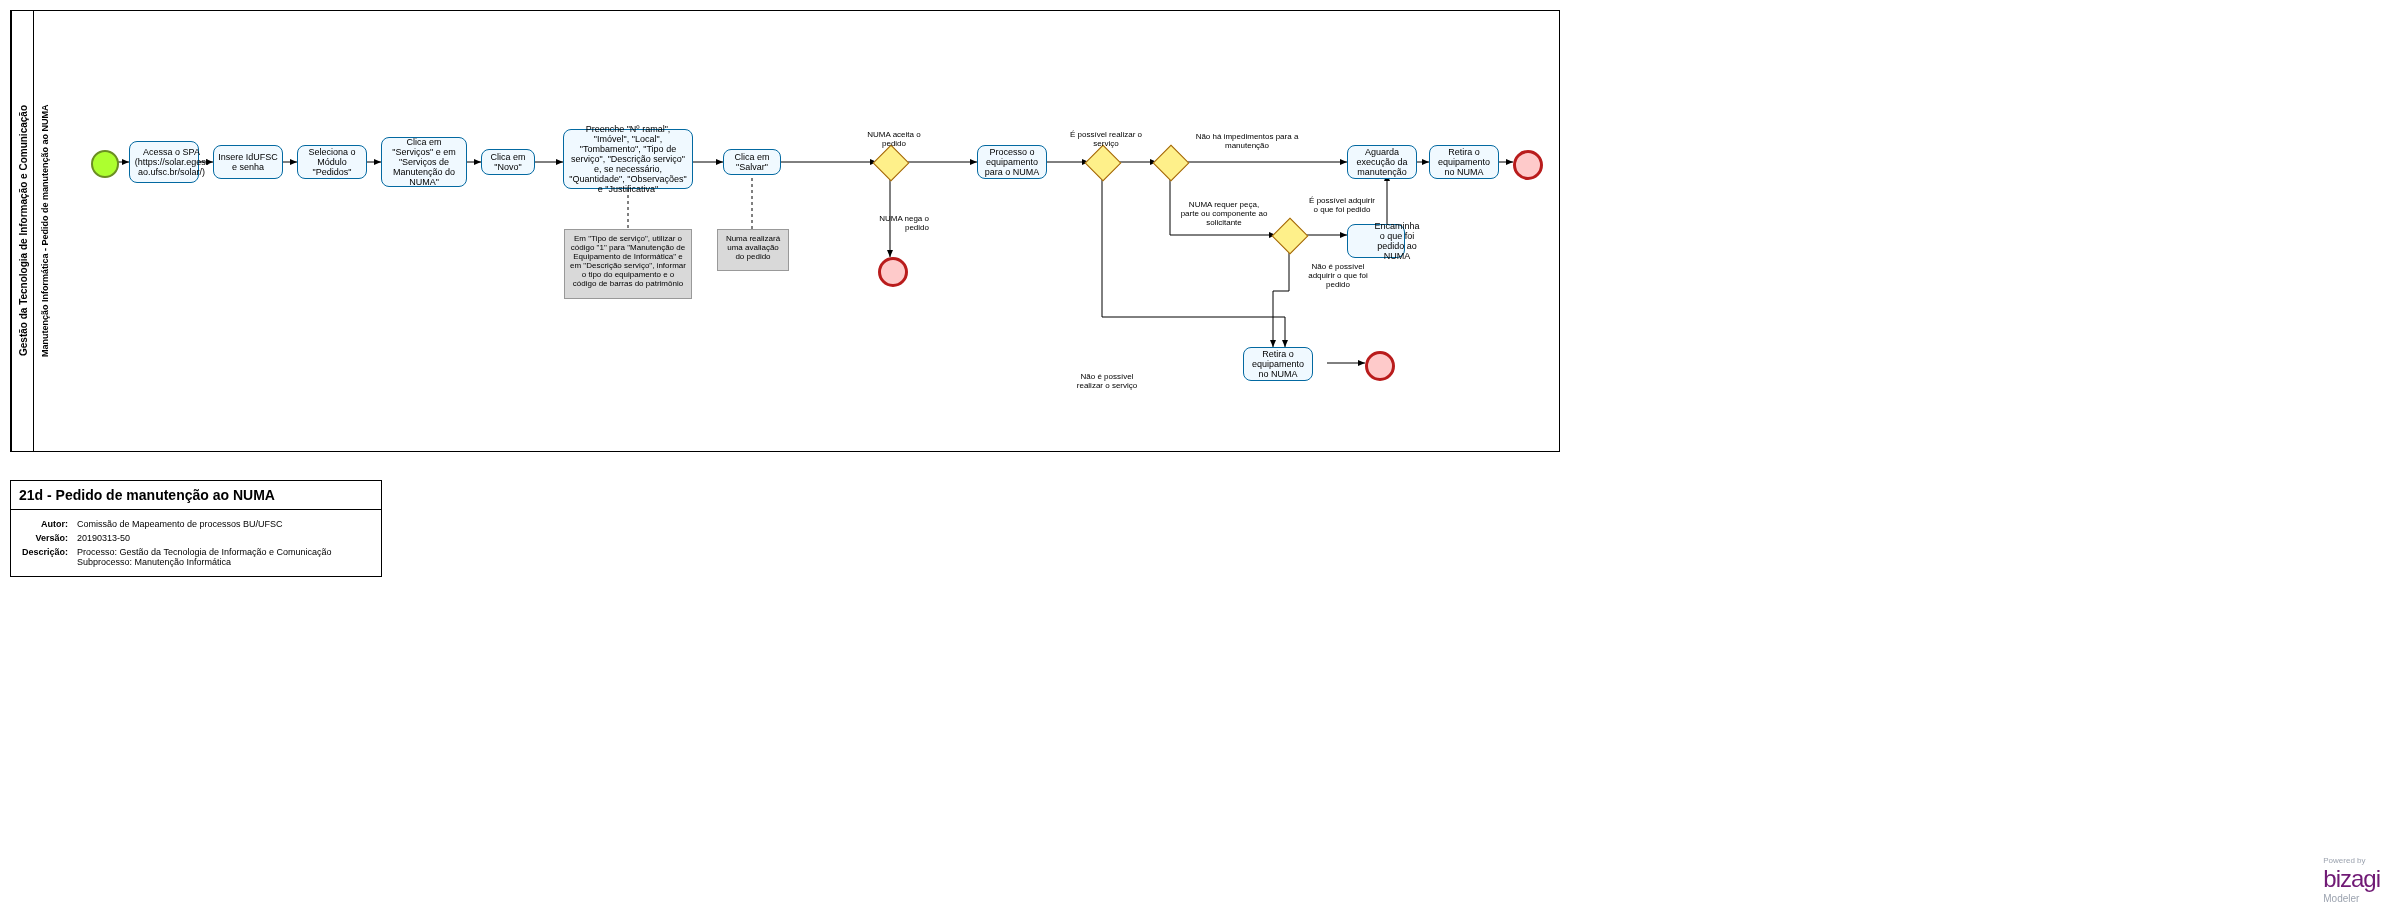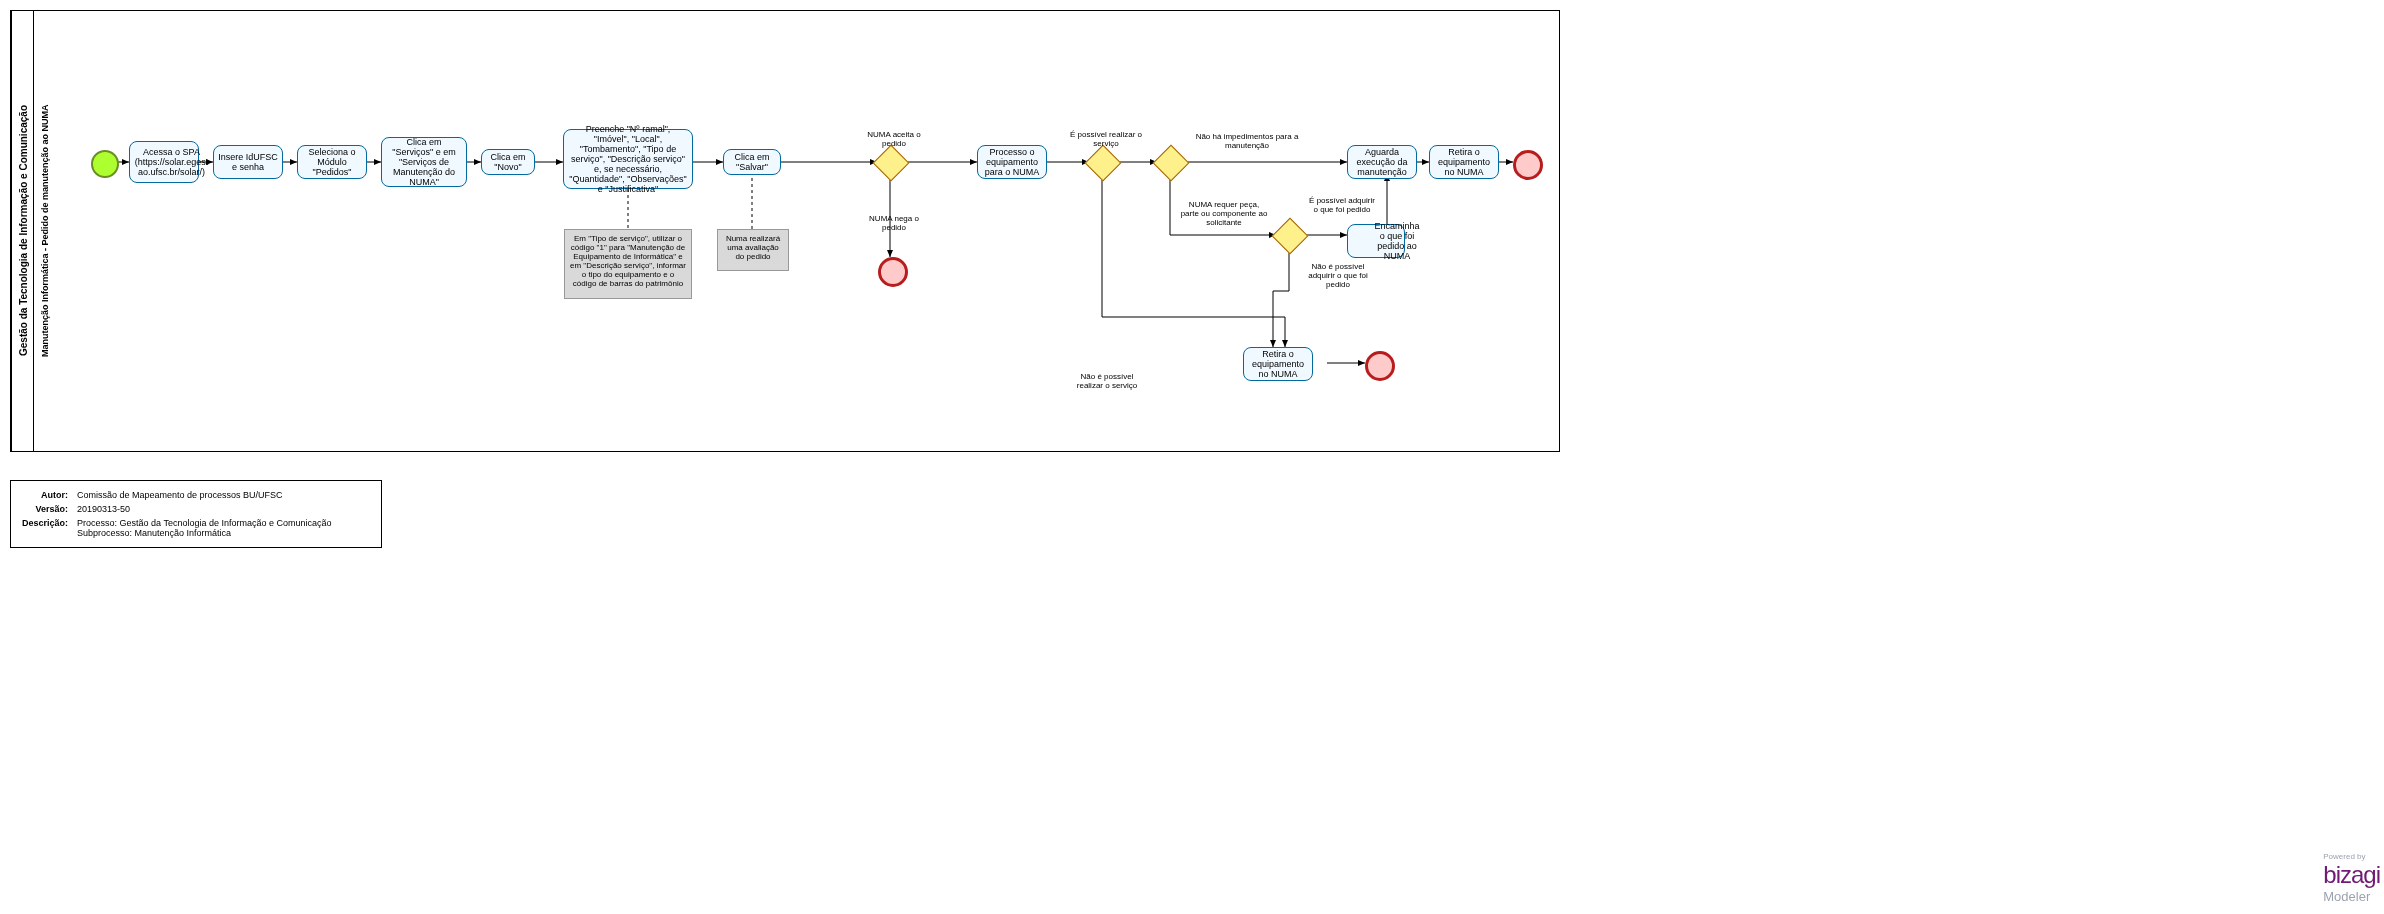--- a/index.html
+++ b/index.html
@@ -14,21 +14,21 @@
   .gateway{position:absolute;width:24px;height:24px;background:#fef08a;border:1px solid #a16207;transform:rotate(45deg);}
   .gw-label{position:absolute;font-size:8px;text-align:center;line-height:1.1;}
   svg.flows{position:absolute;left:0;top:0;pointer-events:none;}
   .info-box{position:absolute;left:10px;top:480px;width:370px;border:1px solid #000;}
   .info-title{font-size:14px;font-weight:bold;padding:6px 8px;border-bottom:1px solid #000;}
   .info-body{padding:6px 8px;font-size:9px;}
   .info-body td.k{font-weight:bold;text-align:right;padding-right:6px;vertical-align:top;}
   .logo{position:absolute;right:4px;bottom:10px;}
   .logo .pb{font-size:8px;color:#9ca3af;}
   .logo .b{font-size:24px;color:#701a75;font-family:Arial;letter-spacing:-1px;}
-  .logo .m{font-size:13px;color:#9ca3af;}
+  .logo .m{font-size:10px;color:#9ca3af;}
 </style>
 </head>
 <body>
 
 <div class="page">
   <div class="pool">
     <div class="pool-title">Gestão da Tecnologia de Informação e Comunicação</div>
     <div class="lane-title">Manutenção Informática - Pedido de manutenção ao NUMA</div>
 
     <svg class="flows" width="1550" height="442">
@@ -87,30 +87,31 @@
     <div class="gateway" style="left:1266px;top:212px;"></div>
 
     <div class="end-ev" style="left:867px;top:246px;"></div>
     <div class="end-ev" style="left:1354px;top:340px;"></div>
     <div class="end-ev" style="left:1502px;top:139px;"></div>
 
     <div class="ann" style="left:553px;top:218px;width:128px;height:70px;">Em "Tipo de serviço", utilizar o código "1" para "Manutenção de Equipamento de Informática" e em "Descrição serviço", informar o tipo do equipamento e o código de barras do patrimônio</div>
     <div class="ann" style="left:706px;top:218px;width:72px;height:42px;">Numa realizará uma avaliação do pedido</div>
 
     <div class="gw-label" style="left:848px;top:120px;width:70px;">NUMA aceita o pedido</div>
-    <div class="gw-label" style="left:848px;top:204px;width:70px;">NUMA nega o pedido</div>
+    <div class="gw-label" style="left:848px;top:204px;width:70px;text-align:right;">NUMA nega o pedido</div>
     <div class="gw-label" style="left:1056px;top:120px;width:78px;">É possível realizar o serviço</div>
     <div class="gw-label" style="left:1056px;top:314px;width:80px;margin-top:48px;">Não é possível realizar o serviço</div>
     <div class="gw-label" style="left:1176px;top:122px;width:120px;">Não há impedimentos para a manutenção</div>
     <div class="gw-label" style="left:1168px;top:190px;width:90px;">NUMA requer peça, parte ou componente ao solicitante</div>
     <div class="gw-label" style="left:1296px;top:186px;width:70px;">É possível adquirir o que foi pedido</div>
     <div class="gw-label" style="left:1292px;top:252px;width:70px;">Não é possível adquirir o que foi pedido</div>
   </div>
 
   <div class="info-box">
+    <div class="info-title">21d - Pedido de manutenção ao NUMA</div>
     <div class="info-body">
       <table>
         <tbody>
             <tr>
               <td class="k">Autor:</td>
               <td>Comissão de Mapeamento de processos BU/UFSC</td>
             </tr>
         <tr>
               <td class="k">Versão:</td>
               <td>20190313-50</td>

